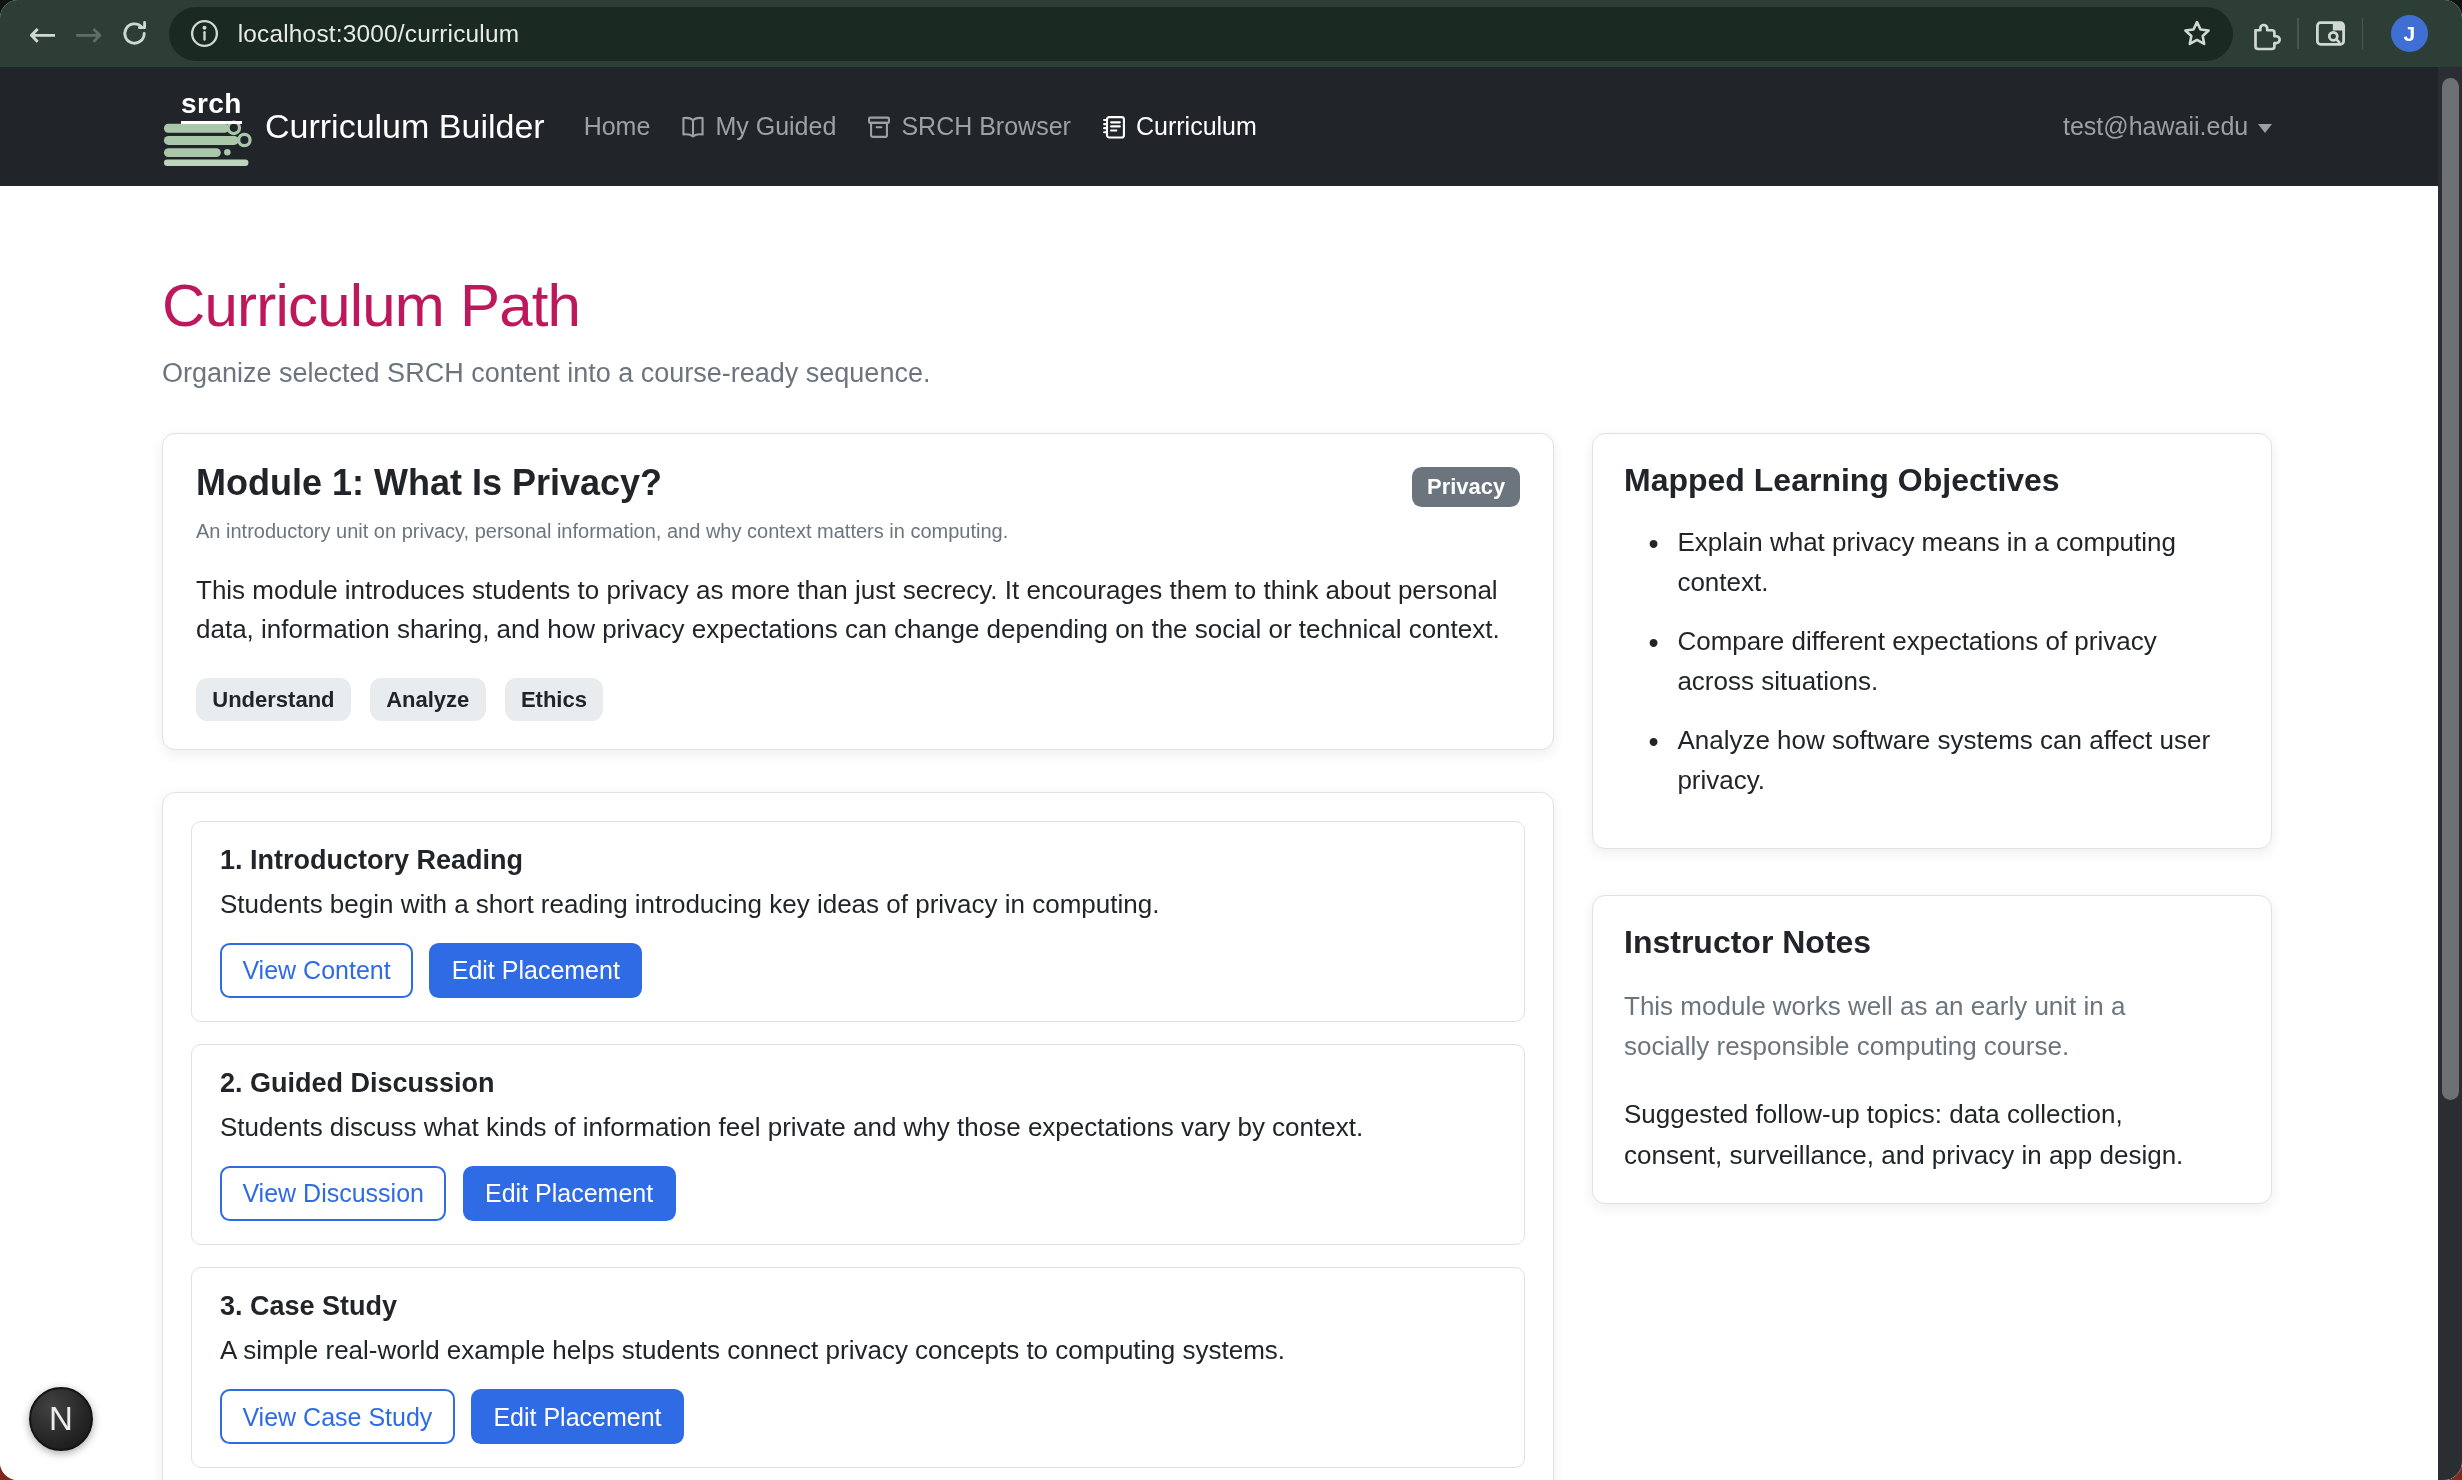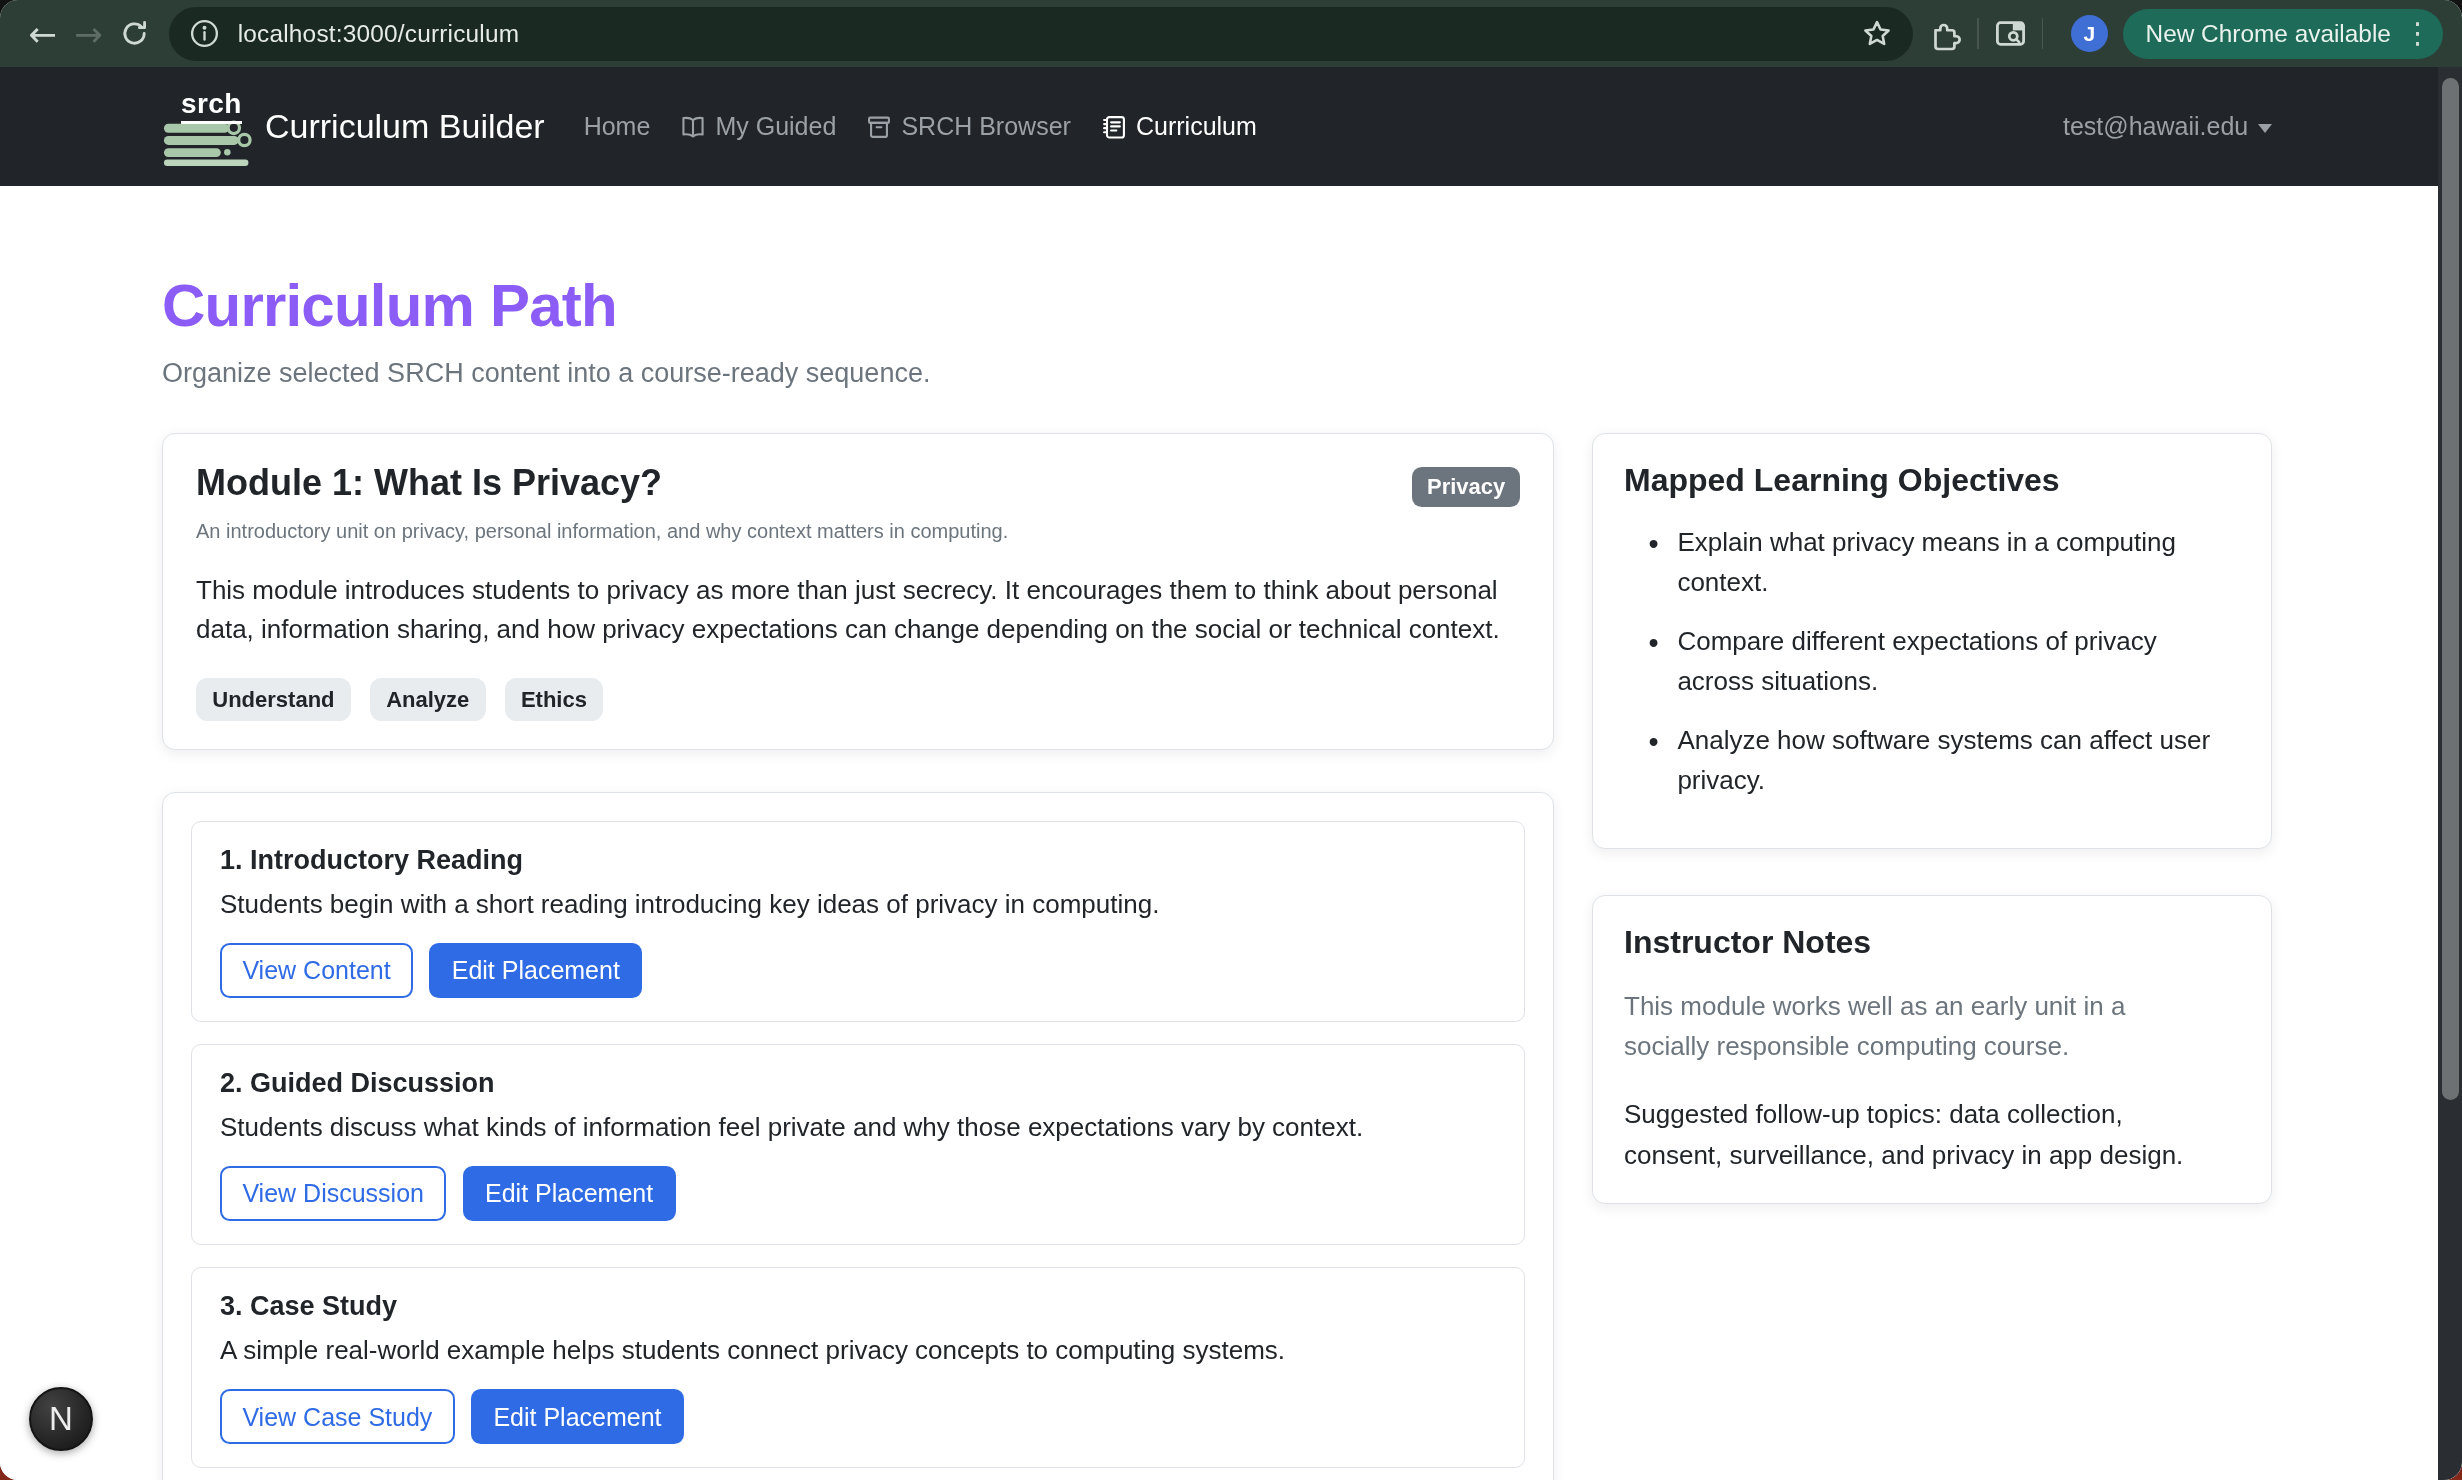--- a/index.html
+++ b/index.html
@@ -68,21 +68,21 @@
   }
   .nav-link svg { stroke:#9ba1a6; }
   .nav-link.active { color:#ffffff; }
   .nav-link.active svg { stroke:#ffffff; }
   .account { margin-left:auto; display:flex; align-items:center; gap:9.8px; color:#9aa0a5; font-size:25px; cursor:pointer; }
   .caret-down { width:0; height:0; border-left:7.3px solid transparent; border-right:7.3px solid transparent; border-top:9px solid #9aa0a5; margin-top:3.3px; }
 
   
   .content { flex:1; background:#fff; position:relative; overflow:hidden; }
   .container { margin:85px 0 0 162px; width:2111px; }
-  h1.page-title { font-size:60px; font-weight:700; color:#8b5cf6; letter-spacing:-0.8px; }
+  h1.page-title { font-size:60px; font-weight:400; color:#be185d; letter-spacing:-0.8px; }
   .page-subtitle { font-size:27px; color:#6c757d; margin-top:18px; }
   .columns { display:flex; gap:38px; margin-top:44px; align-items:flex-start; }
   .col-left { width:1392px; flex:0 0 1392px; }
   .col-right { width:680px; flex:0 0 680px; }
 
   .card {
     background:#fff; border:1.6px solid #dee2e6; border-radius:13px;
     box-shadow:0 3.3px 13px rgba(0,0,0,.07); padding:28px 33px;
   }
 
@@ -173,24 +173,20 @@
     <span style="display:flex;">
       <svg width="37" height="37" viewBox="0 0 24 24" fill="none" stroke="#cfd9d3" stroke-width="1.8" stroke-linejoin="round">
         <rect x="3.5" y="5" width="17" height="14" rx="2"></rect>
         <path d="M13.5 5h7v5h-7z" fill="#cfd9d3" stroke="none"></path>
         <circle cx="13.8" cy="13.8" r="2.6"></circle>
           <line x1="15.8" y1="15.8" x2="17.6" y2="17.6" stroke-linecap="round"></line>
       </svg>
     </span>
     <div class="divider"></div>
     <div class="avatar">J</div>
-    <div class="update-pill">
-      <span class="pill-label">New Chrome available</span>
-      <button class="kebab">⋮</button>
-    </div>
   </div>
 
   <div class="navbar">
     <div class="brand">
       <div class="logo">
         <svg width="90" height="78" viewBox="0 0 110 96" fill="none">
           <rect x="2" y="44" width="80" height="11" rx="5.5" fill="#a9c7a9"></rect>
           <rect x="2" y="59" width="92" height="11" rx="5.5" fill="#a9c7a9"></rect>
           <rect x="2" y="74" width="70" height="11" rx="5.5" fill="#a9c7a9"></rect>
           <rect x="2" y="88" width="104" height="8" rx="4" fill="#bcd4bc"></rect>

